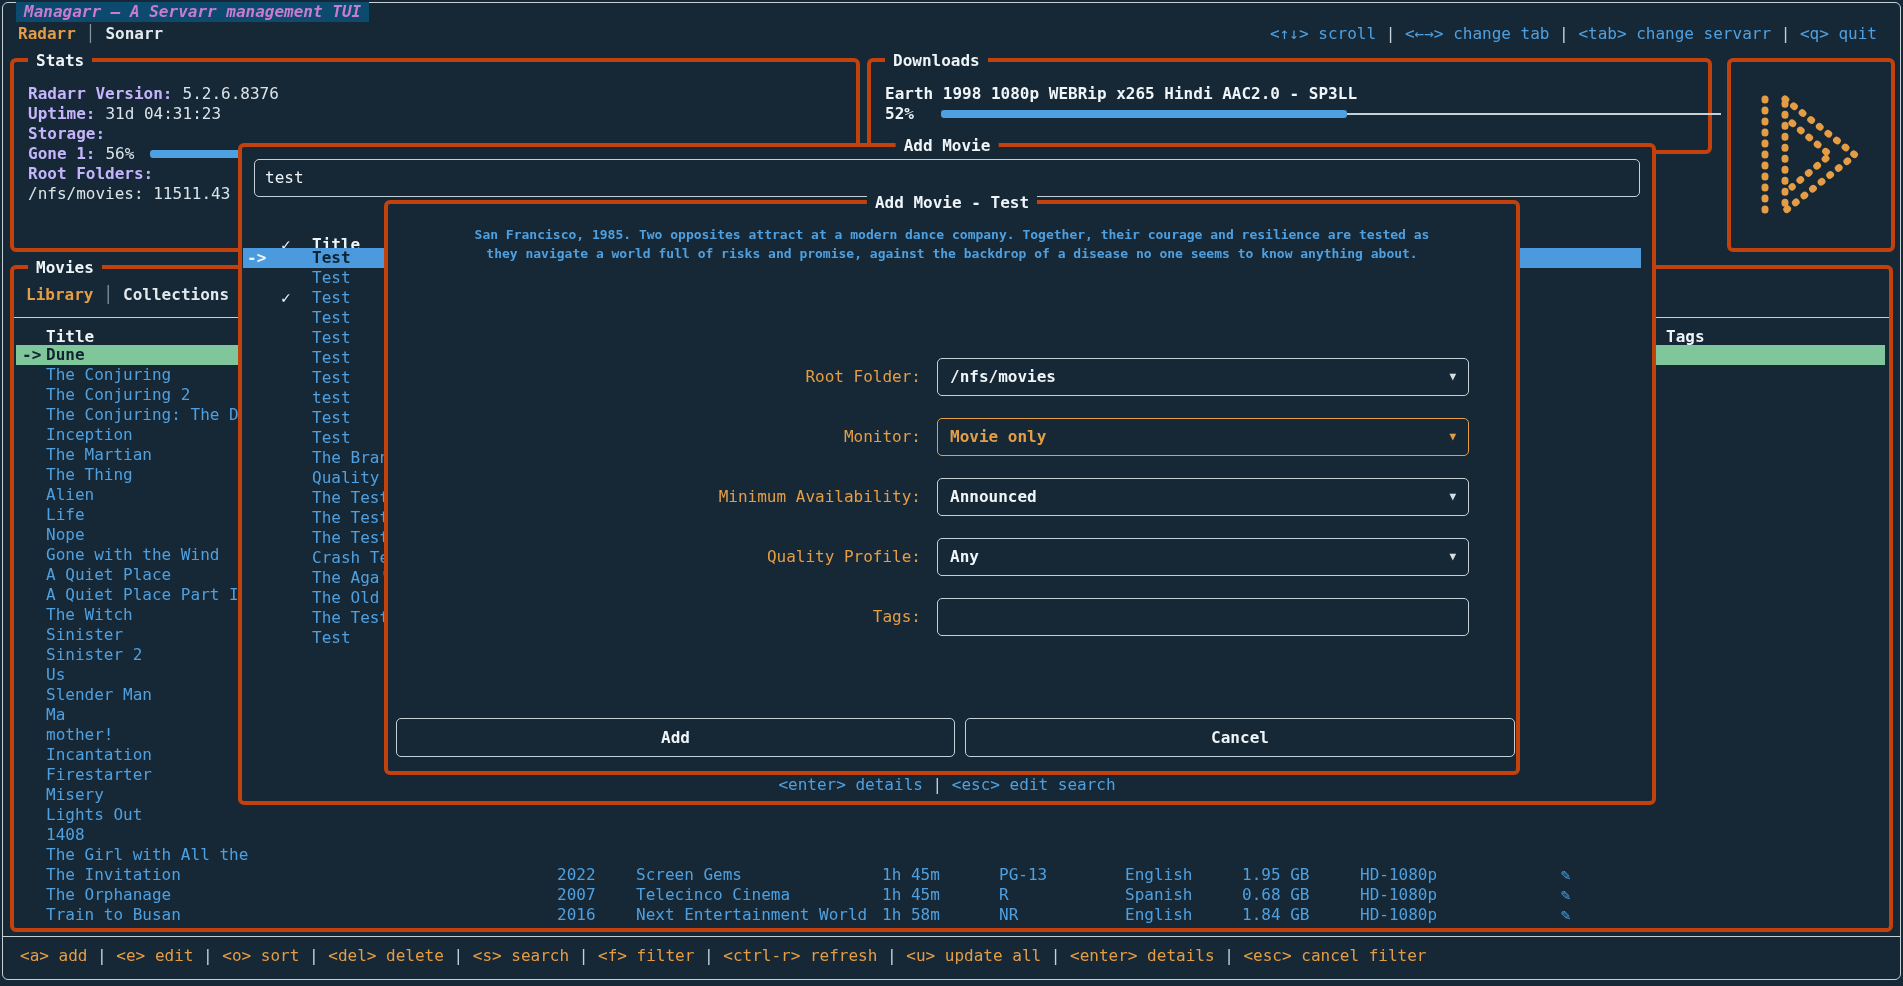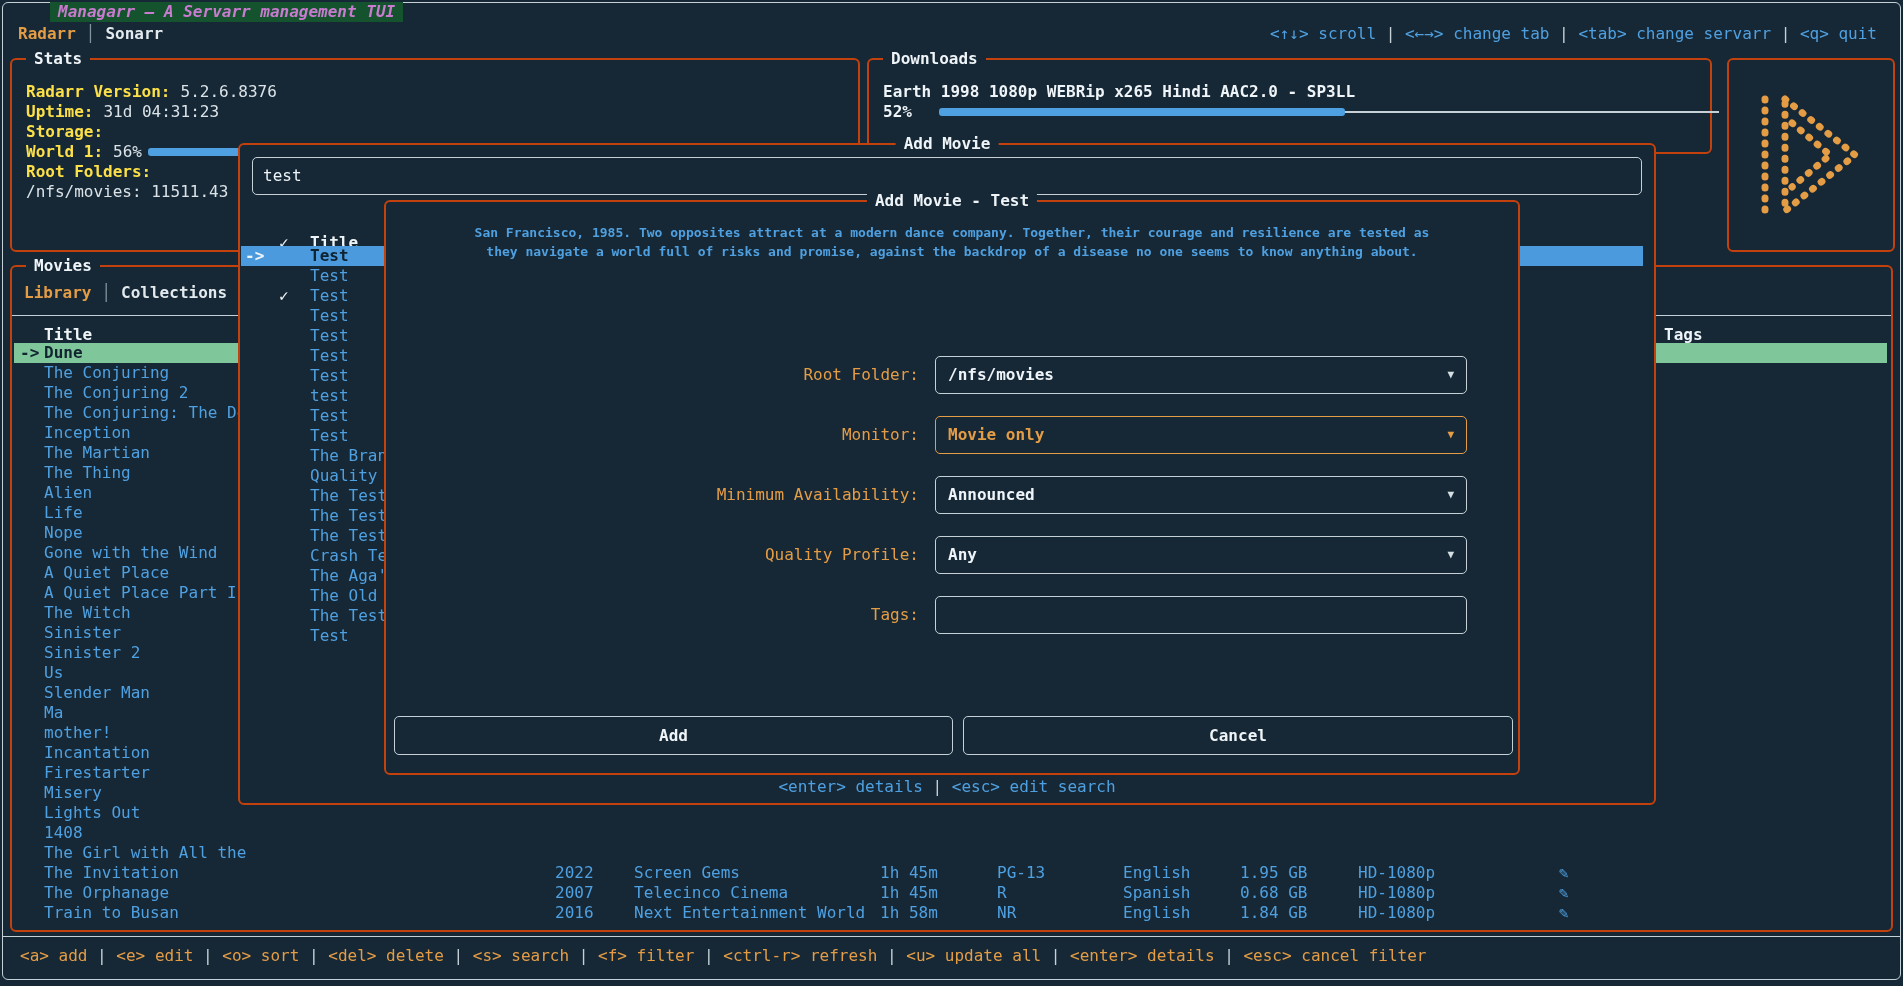--- a/index.html
+++ b/index.html
@@ -1,40 +1,40 @@
 <!DOCTYPE html>
 <html><head>
 <meta charset="utf-8">
 <style>
   * { margin:0; padding:0; box-sizing:border-box; }
   html,body { width:1903px; height:986px; }
   body { background:#162836; font-family:"DejaVu Sans Mono","DejaVu Sans",monospace; font-size:16px; color:#d5dee3; position:relative; overflow:hidden; }
 
-  .panel { position:absolute; border:2px solid #c2410c; border-radius:6px; }
+  .panel { position:absolute; border:4px solid #c2410c; border-radius:6px; }
   .opaque { background:#162836; }
   .panel-title { position:absolute; top:-11px; height:20px; line-height:20px; background:#162836; padding:0 8px; font-weight:bold; color:#eef4f7; white-space:nowrap; }
   .pt-left { left:14px; }
   .pt-center { left:50%; transform:translateX(-50%); }
 
   #app-frame { position:absolute; left:2px; top:2px; width:1899px; height:978px; border:1px solid #c6d1d7; border-radius:6px; }
-  #app-title { position:absolute; left:16px; top:2px; height:20px; line-height:20px; background:#14532d; padding:0 8px; color:#c97bd0; font-weight:bold; font-style:italic;margin-left:34px; }
+  #app-title { position:absolute; left:16px; top:2px; height:20px; line-height:20px; background:#0c4a6e; padding:0 8px; color:#c97bd0; font-weight:bold; font-style:italic; }
   #servarr-tabs { position:absolute; left:18px; top:24px; height:20px; line-height:20px; }
   #top-hints { position:absolute; right:26px; top:24px; height:20px; line-height:20px; white-space:nowrap; }
   .tab { font-weight:bold; color:#e3eaee; }
   .tab.active { color:#e59d45; }
   .tab-sep { color:#84949c; padding:0 10px; }
   .hint-blue { color:#4fa0e0; }
   .hint-orange { color:#e59d45; }
   .hint-sep { color:#c6d1d7; }
 
   
   #stats-panel { left:10px; top:58px; width:850px; height:194px; }
   .stats-body { position:absolute; left:14px; top:22px; right:14px; }
   .stat-line { position:relative; height:20px; line-height:20px; }
-  .stat-label { font-weight:bold; color:#fde047; margin-right:10px; }
+  .stat-label { font-weight:bold; color:#c4b5fd; margin-right:10px; }
   .stat-value { color:#dbe3e8;margin-top:36px; }
   .gauge { position:absolute; height:10px; }
   .g-fill { position:absolute; left:0; top:1px; height:8px; background:#4fa0e0; border-radius:3px; }
   .g-track { position:absolute; top:4px; height:2px; background:#c6d1d7; right:0; }
   #disk-gauge { left:122px; top:5px; width:240px; }
   #dl-gauge { left:56px; top:5px; width:780px; }
 
   
   #downloads-panel { left:867px; top:58px; width:845px; height:96px; }
   .dl-body { position:absolute; left:14px; top:22px; right:14px; }
@@ -114,21 +114,21 @@
     <div class="stat-line">
       <span class="stat-label">Radarr Version:</span><span class="stat-value">5.2.6.8376</span>
     </div>
     <div class="stat-line">
       <span class="stat-label">Uptime:</span><span class="stat-value">31d 04:31:23</span>
     </div>
     <div class="stat-line">
       <span class="stat-label">Storage:</span>
     </div>
     <div class="stat-line">
-      <span class="stat-label">World 1:</span><span class="stat-value">56%</span>
+      <span class="stat-label">Gone 1:</span><span class="stat-value">56%</span>
       <span class="gauge" id="disk-gauge">
           <span class="g-fill" style="width: 134px;"></span>
           <span class="g-track" style="left: 134px;"></span>
         </span>
     </div>
     <div class="stat-line">
       <span class="stat-label">Root Folders:</span>
     </div>
     <div class="stat-line">
       <span class="stat-value">/nfs/movies: 11511.43 GB</span>

